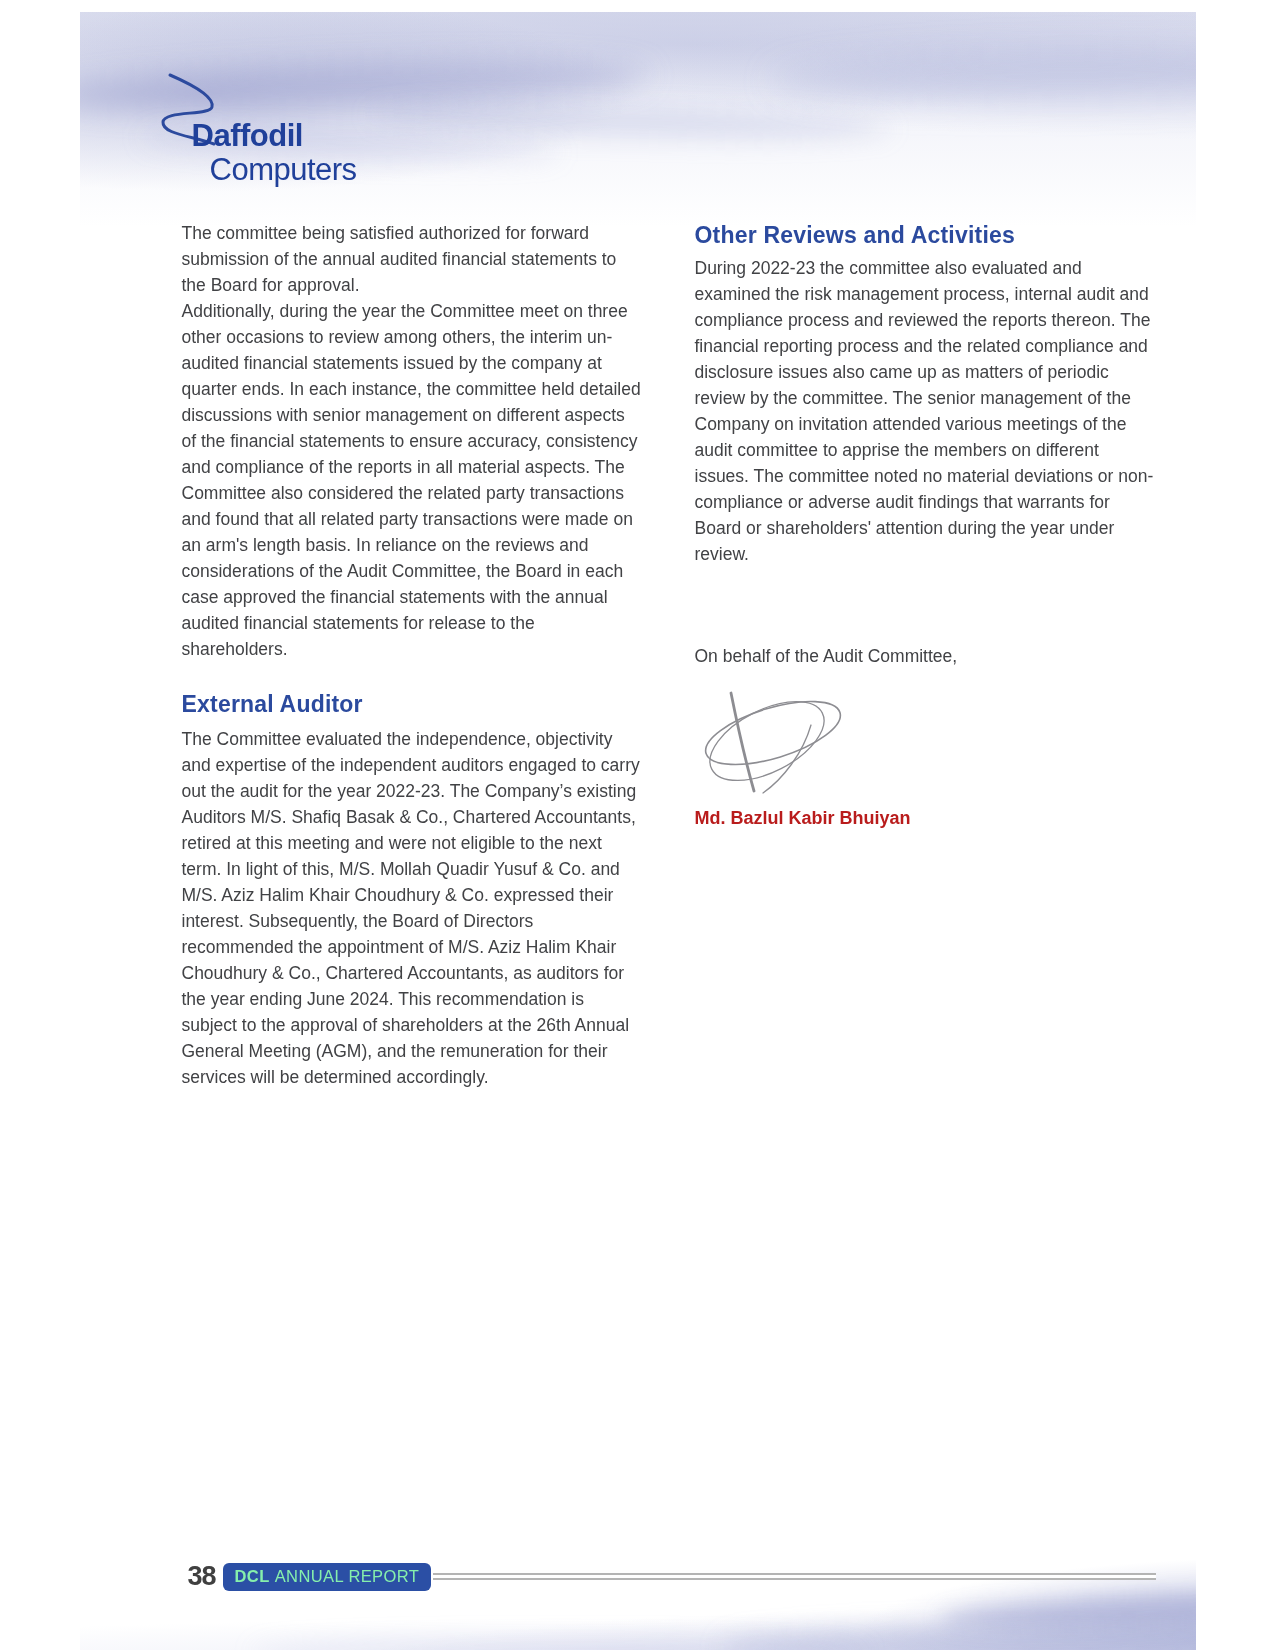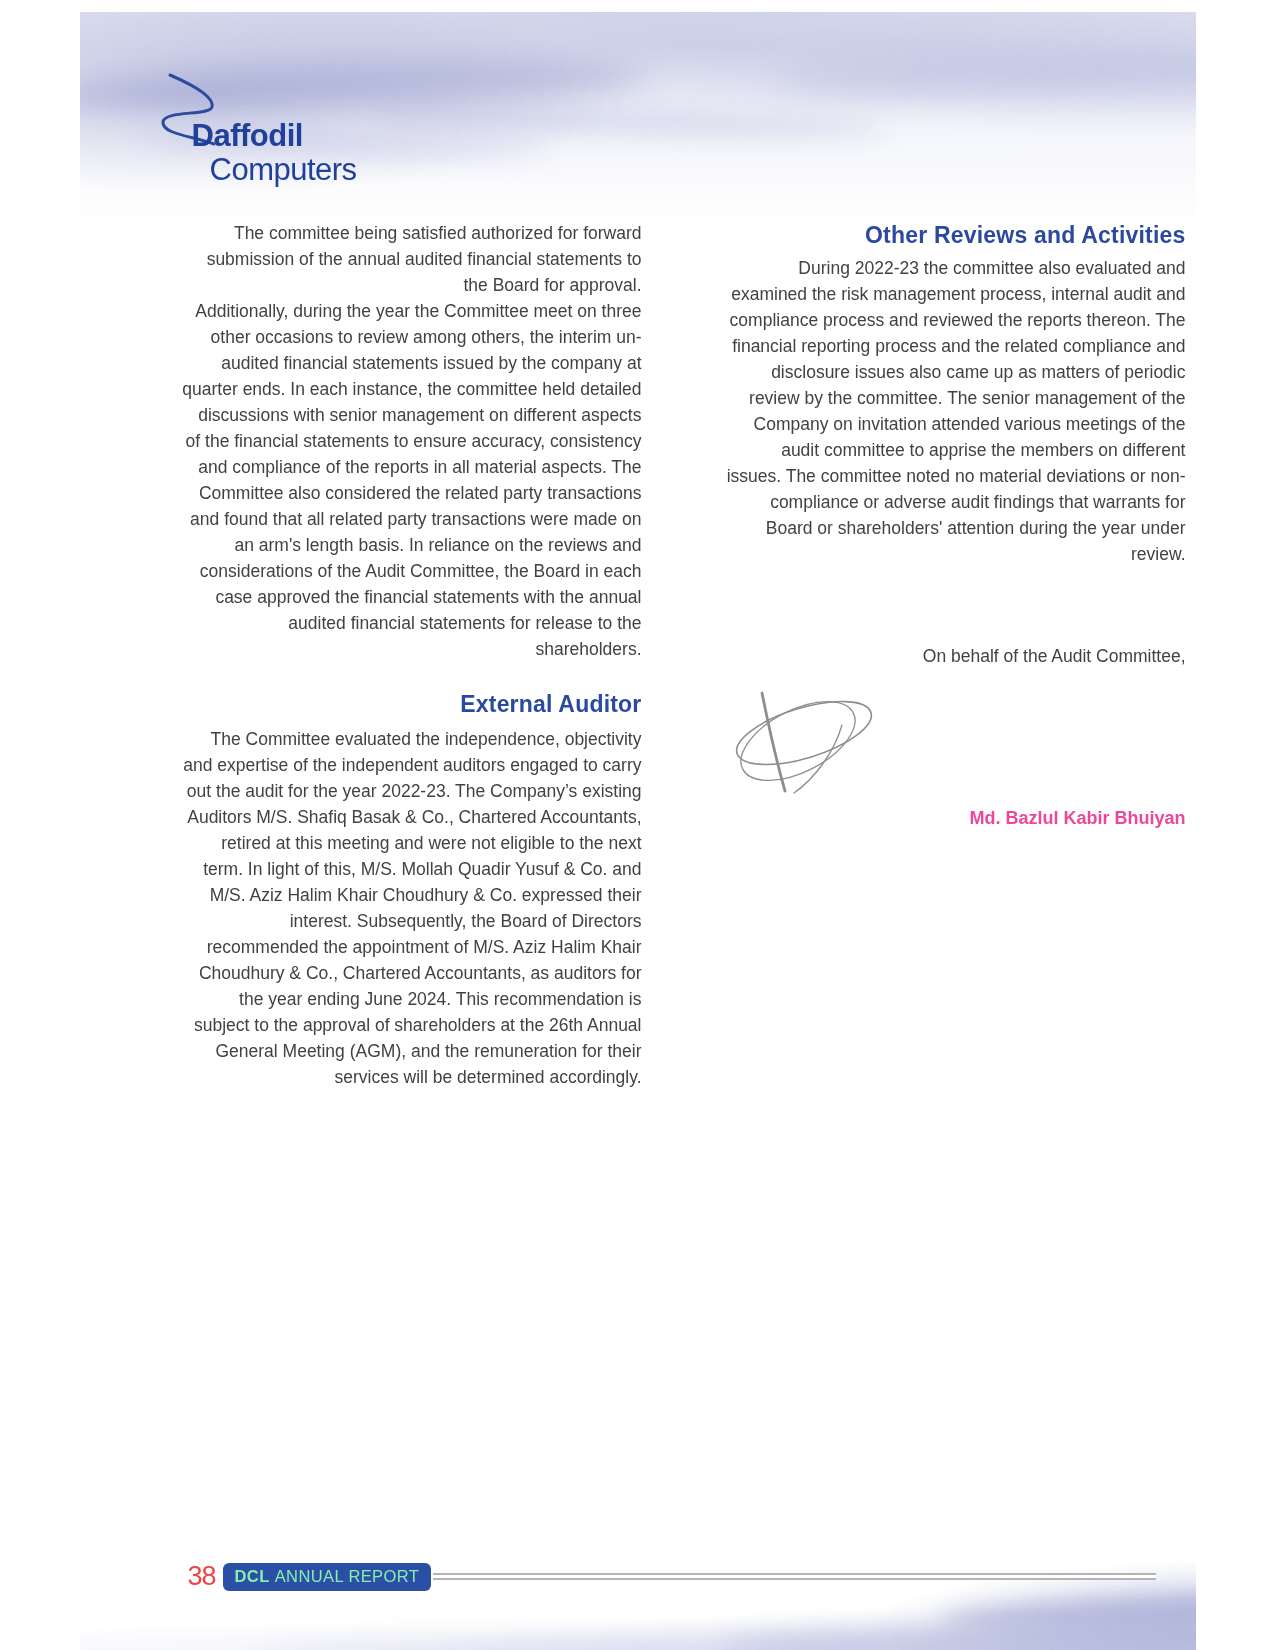--- a/index.html
+++ b/index.html
@@ -37,38 +37,38 @@
   .b2{left:640px;top:1612px;width:660px;height:34px;background:rgba(138,146,200,0.32);filter:blur(13px);transform:rotate(-1deg);}
   .b3{left:170px;top:1628px;width:620px;height:24px;background:rgba(170,176,218,0.20);filter:blur(12px);}
 
   
   .logo{position:absolute;left:112px;top:108px;color:#20409a;line-height:1;}
   .logo .l1{font-size:31px;font-weight:bold;letter-spacing:-0.5px;}
   .logo .l2{font-size:31px;font-weight:normal;letter-spacing:-0.5px;margin-left:18px;margin-top:3px;}
   .squiggle{position:absolute;left:78px;top:60px;}
 
   
-  .col{position:absolute;top:208px;font-size:17.5px;line-height:26px;text-align:right;}
+  .col{position:absolute;top:208px;font-size:17.5px;line-height:26px;}
   .col-left{left:102px;width:460px;}
-  .col-right{left:646px;width:460px;}
+  .col-right{left:615px;width:460px;}
   .col p{margin:0;}
   h2.sec{
     color:#2b4a9e;font-size:23px;font-weight:bold;
     margin:0;line-height:30px;letter-spacing:0.2px;
   }
   .col-left h2.sec{margin-top:27px;margin-bottom:7px;}
   .col-right h2.sec{margin-bottom:5px;}
   .closing{margin-top:76px !important;}
   .signature{display:block;margin-top:16px;margin-left:-4px;}
-  .sig-name{font-weight:bold;color:#ec4899;margin-top:8px !important;font-size:18px;}
+  .sig-name{font-weight:bold;color:#b91c1c;margin-top:8px !important;font-size:18px;}
   .sig-title{margin-top:2px !important;}
 
   
   .footer{position:absolute;left:108px;top:1549px;display:flex;align-items:center;}
-  .page-num{font-size:27px;font-weight:normal;color:#ef4444;letter-spacing:-1px;}
+  .page-num{font-size:27px;font-weight:bold;color:#404040;letter-spacing:-1px;}
   .badge{
     margin-left:7px;background:#2b4fa5;color:#86efac;
     border-radius:6px;padding:4px 12px 5px 12px;
     font-size:16.5px;letter-spacing:0.4px;white-space:nowrap;
   }
   .badge .bold{font-weight:bold;margin-right:5px;}
   .rule{
     width:723px;height:3px;margin-left:2px;
     border-top:2px solid #b4b4b4;border-bottom:2px solid #b4b4b4;
     background:#ffffff;

